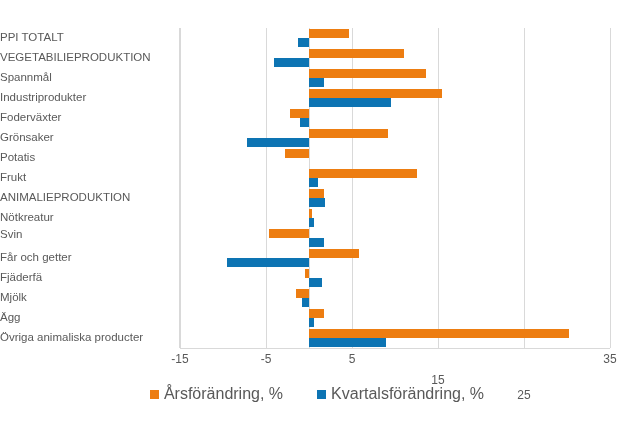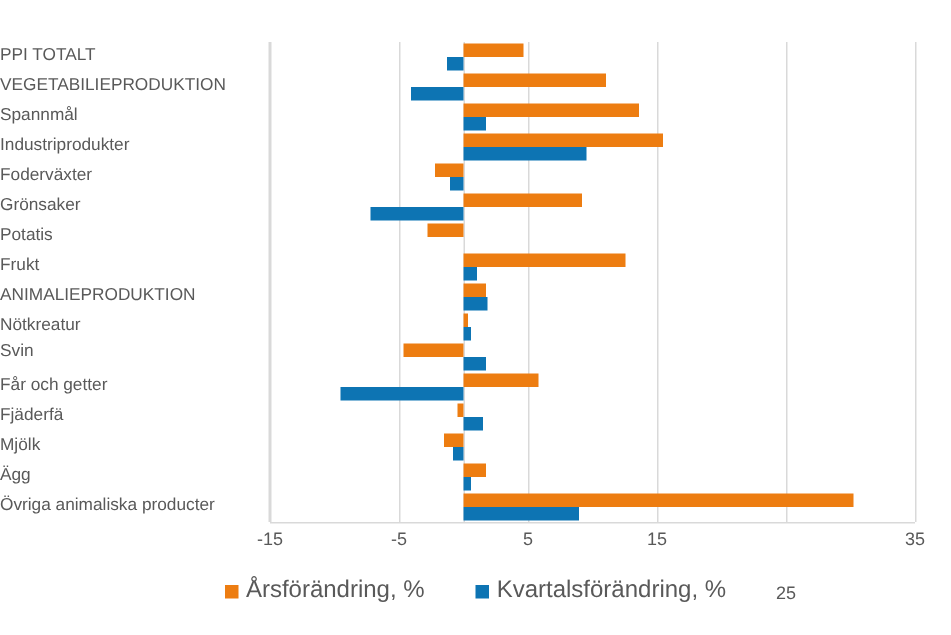--- a/index.html
+++ b/index.html
@@ -249,21 +249,21 @@
       <div class="y-label" style="top: 243px;">Fjäderfä</div>
       <div class="y-label" style="top: 263px;">Mjölk</div>
       <div class="y-label" style="top: 283px;">Ägg</div>
       <div class="y-label" style="top: 303px;">Övriga animaliska producter</div>
     </div>
 
   <div class="x-labels" id="x-labels">
       <div class="x-label" style="left: 180px;">-15</div>
       <div class="x-label" style="left: 266px;">-5</div>
       <div class="x-label" style="left: 352px;">5</div>
-      <div class="x-label" style="left: 438px;">15</div>
+      <div class="x-label" style="left: 438px; margin-top: 21px;">15</div>
       <div class="x-label" style="left: 524px; margin-top: 36px;">25</div>
       <div class="x-label" style="left: 610px;">35</div>
     </div>
 
   <div class="legend" id="legend">
       <div class="legend-item">
         <span class="legend-swatch" style="background: rgb(237, 125, 17);"></span>
         <span>Årsförändring, %</span>
       </div>
       <div class="legend-item">

